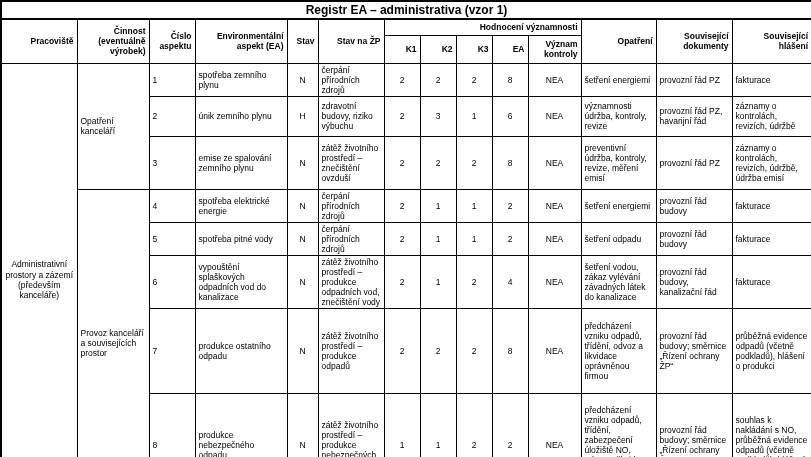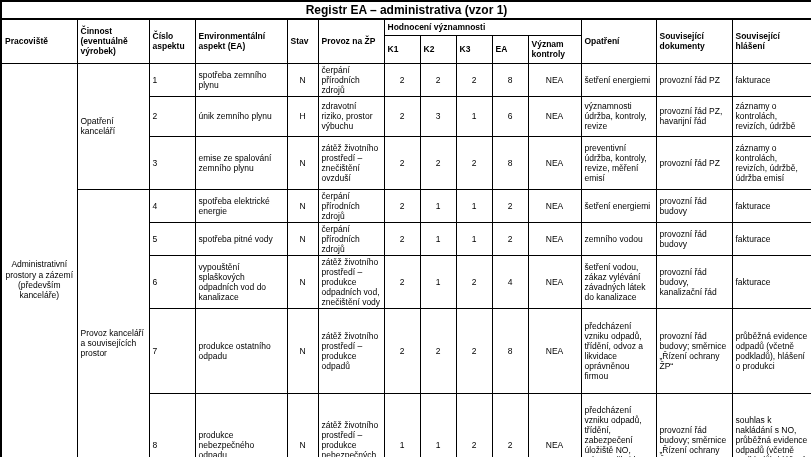--- a/index.html
+++ b/index.html
@@ -32,21 +32,21 @@
     box-sizing: border-box;
     padding: 1px 3px;
     font-size: 8.5px;
     line-height: 1.18;
     vertical-align: middle;
     overflow: hidden;
     background: #ffffff;
   }
   th {
     font-weight: bold;
-    text-align: left;
+    text-align: right;
     margin-left: 36px;
   }
   tr.title-row td {
     font-size: 12px;
     font-weight: bold;
     text-align: center;
     border-bottom: 2px solid #000000;
     padding: 1px 2px;
   }
   td.c { text-align: center; }
@@ -78,21 +78,21 @@
         <tr class="title-row" style="height:17px">
       <td colspan="14">Registr EA – administrativa (vzor 1)</td>
     </tr>
 
     <tr style="height:16px">
       <th rowspan="2">Pracoviště</th>
       <th rowspan="2">Činnost (eventuálně výrobek)</th>
       <th rowspan="2">Číslo aspektu</th>
       <th rowspan="2">Environmentální aspekt (EA)</th>
       <th rowspan="2">Stav</th>
-      <th rowspan="2">Provoz na ŽP</th>
+      <th rowspan="2">Stav na ŽP</th>
       <th colspan="5">Hodnocení významnosti</th>
       <th rowspan="2">Opatření</th>
       <th rowspan="2">Související dokumenty</th>
       <th rowspan="2">Související hlášení</th>
     </tr>
     <tr style="height:28px">
       <th>K1</th>
       <th>K2</th>
       <th>K3</th>
       <th>EA</th>
@@ -113,21 +113,21 @@
       <td class="c">NEA</td>
       <td class="l">šetření energiemi</td>
       <td class="l">provozní řád PZ</td>
       <td class="l">fakturace</td>
     </tr>
 
     <tr style="height:40px">
       <td class="l">2</td>
       <td class="l">únik zemního plynu</td>
       <td class="c">H</td>
-      <td class="l">zdravotní riziko, prostor výbuchu</td>
+      <td class="l">zdravotní budovy, riziko výbuchu</td>
       <td class="c">2</td>
       <td class="c">3</td>
       <td class="c">1</td>
       <td class="c">6</td>
       <td class="c">NEA</td>
       <td class="l">významnosti údržba, kontroly, revize</td>
       <td class="l">provozní řád PZ, havarijní řád</td>
       <td class="l">záznamy o kontrolách, revizích, údržbě</td>
     </tr>
 
@@ -165,21 +165,21 @@
     <tr style="height:18px">
       <td class="l">5</td>
       <td class="l">spotřeba pitné vody</td>
       <td class="c">N</td>
       <td class="l">čerpání přírodních zdrojů</td>
       <td class="c">2</td>
       <td class="c">1</td>
       <td class="c">1</td>
       <td class="c">2</td>
       <td class="c">NEA</td>
-      <td class="l">zemního vodou</td>
+      <td class="l">šetření odpadu</td>
       <td class="l">provozní řád budovy</td>
       <td class="l">fakturace</td>
     </tr>
 
     <tr style="height:53px">
       <td class="l">6</td>
       <td class="l">vypouštění splaškových odpadních vod do kanalizace</td>
       <td class="c">N</td>
       <td class="l">zátěž životního prostředí – produkce odpadních vod, znečištění vody</td>
       <td class="c">2</td>

